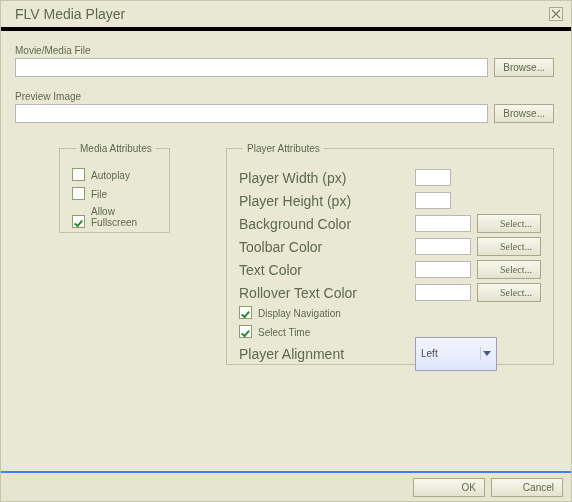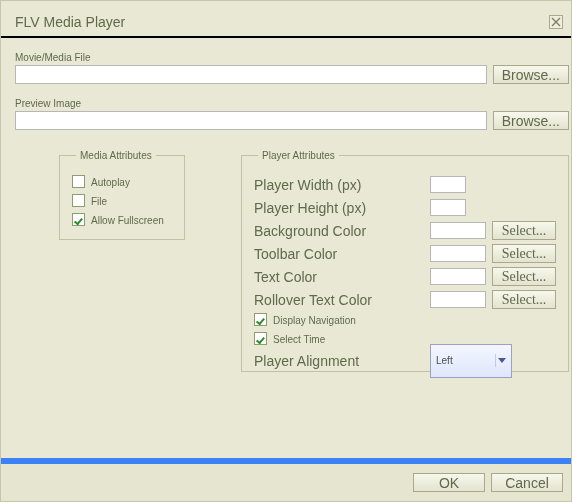--- a/index.html
+++ b/index.html
@@ -16,38 +16,37 @@
       border: 1px solid #c6c6ab;
       background: #e9e8d5;
       position: relative;
     }
     .titlebar {
       height: 30px;
       display: flex;
       align-items: center;
       justify-content: space-between;
       padding: 0 8px 0 14px;
-      border-bottom: 2px solid #000000;
-      margin-top: 7px;
+      border-bottom: 4px solid #000000;
     }
     .titlebar h1 {
       font-size: 14px;
       font-weight: normal;
       color: #5f6a4b;
     }
     .close-btn {
       width: 14px; height: 14px;
       border: 1px solid #a8a88d;
       background: #efeedd;
       cursor: pointer;
       position: relative;
     }
     .close-btn svg { position:absolute; top:1px; left:1px;}
     .content {
-      padding: 14px 2px 0 14px;
+      padding: 14px 17px 0 14px;
     }
     .field-row {margin-bottom: 14px;}
     .field-label {
       font-size: 10px;
       color: #5f6a4b;
       margin-bottom: 2px;
       display: block;
     }
     .input-line {
       display: flex;
@@ -60,26 +59,26 @@
       border: 1px solid #b7b7b7;
       background: #fff;
       font-size: 10px;
       padding: 0 4px;
     }
     .btn {
       height: 19px;
       border: 1px solid #a8a88d;
       background: linear-gradient(#f7f7ec,#e4e3d0);
       font-family: inherit;
-      font-size: 14px;
+      font-size: 10px;
       color: #5f6a4b;
       padding: 0 8px;
       cursor: pointer;
       min-width: 60px;
-      text-align: center;
+      text-align: right;
     }
     .btn.small { min-width: 64px; font-family: Liberation Serif, serif; }
     .columns {
       display: flex;
       gap: 12px;
       margin-top: 20px;
     }
     fieldset {
       border: 1px solid #c2c1a5;
       padding: 14px 12px 12px 12px;
@@ -159,22 +158,22 @@
     }
     .select .arrow{
       width:13px;height:13px;
       border-left:1px solid #c5cbe6;
       display:flex;align-items:center;justify-content:center;
     }
     .select .arrow svg{display:block;}
     .footer {
       position: absolute;
       left:0; right:0; bottom:0;
-      height: 43px;
-      border-top: 6px solid #3b82f6;
+      height: 30px;
+      border-top: 2px solid #3b82f6;
       background: #e6e5d0;
       display: flex;
       align-items: center;
       justify-content: flex-end;
       gap: 6px;
       padding-right: 8px;
     }
     .footer .btn { min-width: 72px; }
   </style>
 </head>

